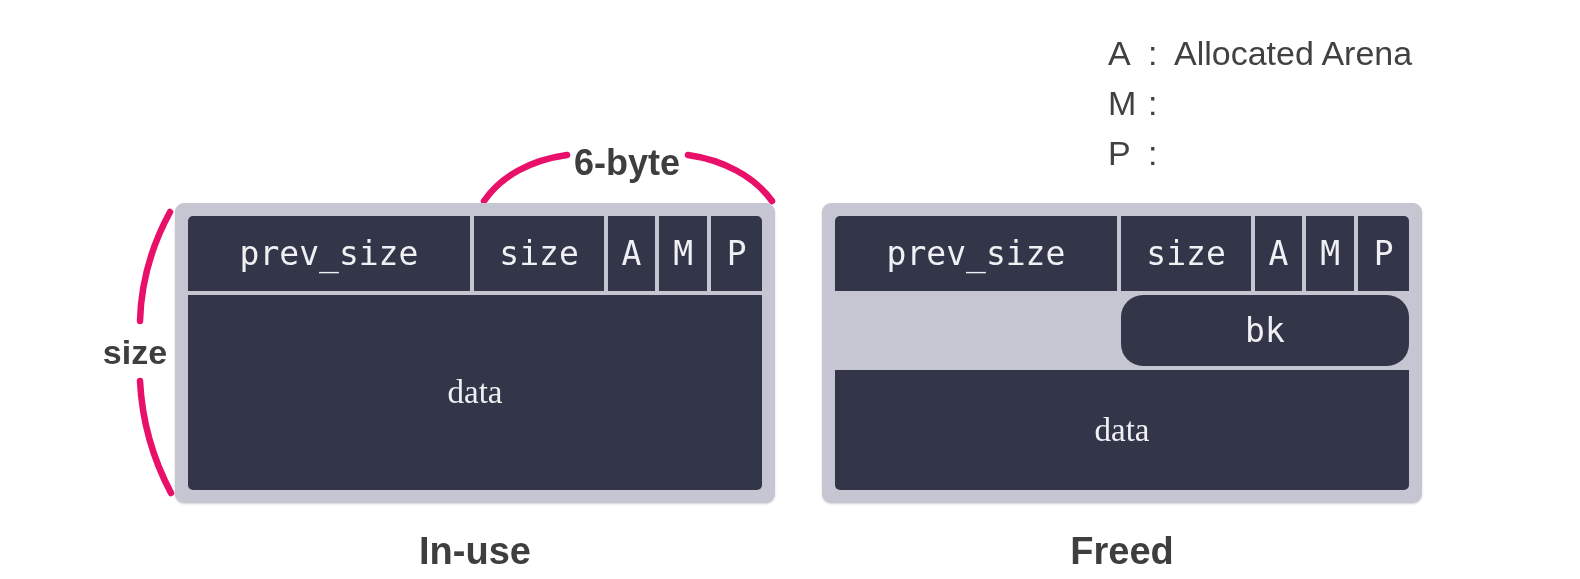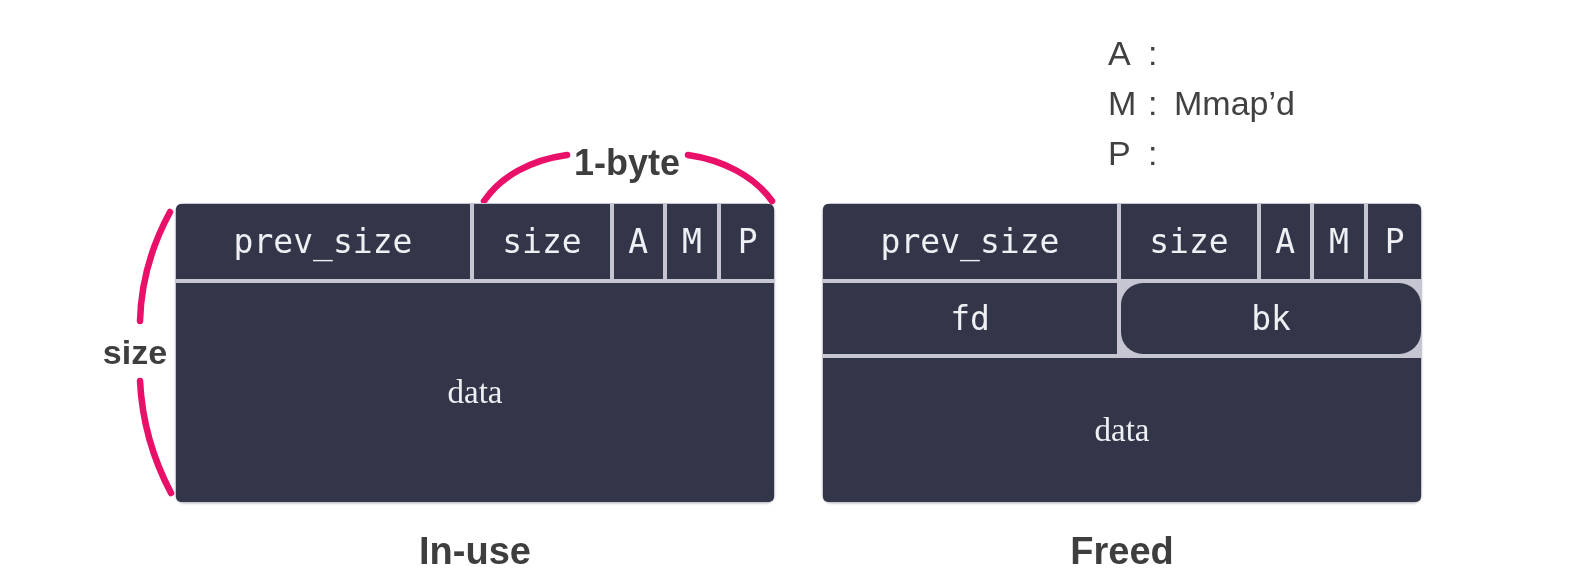--- a/index.html
+++ b/index.html
@@ -44,21 +44,21 @@
   }
   .annot-byte { left: 554px; top: 144px; width: 146px; font-size: 36px; }
   .annot-size { left: 95px;  top: 335px; width: 80px;  font-size: 34px; }
   .chunk {
     position: absolute;
     top: 203px;
     width: 600px;
     height: 300px;
     background: #c5c6d1;
     border-radius: 9px;
-    padding: 1px;
+    padding: 13px;
     box-sizing: border-box;
     box-shadow: 0 1px 2px rgba(70,70,90,0.25);
   }
   .chunk-inuse { left: 175px; }
   .chunk-freed { left: 822px; }
   .chunk-grid {
     display: grid;
     width: 100%;
     height: 100%;
     gap: 4px;
@@ -101,54 +101,53 @@
     <path class="brace" d="M 170 212 C 151 247 141 283 140 321"></path>
     <path class="brace" d="M 140 381 C 142 420 153 459 171 493"></path>
     <path class="brace" d="M 484 201 C 501 176 531 160 567 155"></path>
     <path class="brace" d="M 688 155 C 723 160 754 176 772 201"></path>
   </svg>
 
   <div class="legend">
     <div class="legend-row">
       <span class="legend-key">A</span>
       <span class="legend-colon">:</span>
+      <span class="legend-text">Allocated Arena</span>
     </div>
     <div class="legend-row">
       <span class="legend-key">M</span>
       <span class="legend-colon">:</span>
-      <span class="legend-text">Mmap’d</span>
     </div>
     <div class="legend-row">
       <span class="legend-key">P</span>
       <span class="legend-colon">:</span>
     </div>
   </div>
 
-  <div class="annot annot-byte">1-byte</div>
+  <div class="annot annot-byte">6-byte</div>
   <div class="annot annot-size">size</div>
 
   <div class="chunk chunk-inuse">
     <div class="chunk-grid grid-inuse">
       <div class="cell">prev_size</div>
       <div class="cell">size</div>
       <div class="cell">A</div>
       <div class="cell">M</div>
       <div class="cell">P</div>
       <div class="cell span-all">data</div>
     </div>
   </div>
 
   <div class="chunk chunk-freed">
     <div class="chunk-grid grid-freed">
       <div class="cell">prev_size</div>
       <div class="cell">size</div>
       <div class="cell">A</div>
       <div class="cell">M</div>
       <div class="cell">P</div>
-      <div class="cell">fd</div>
       <div class="cell span-right">bk</div>
       <div class="cell span-all">data</div>
     </div>
   </div>
 
   <div class="caption caption-inuse">In-use</div>
   <div class="caption caption-freed">Freed</div>
 
 </div>
 

